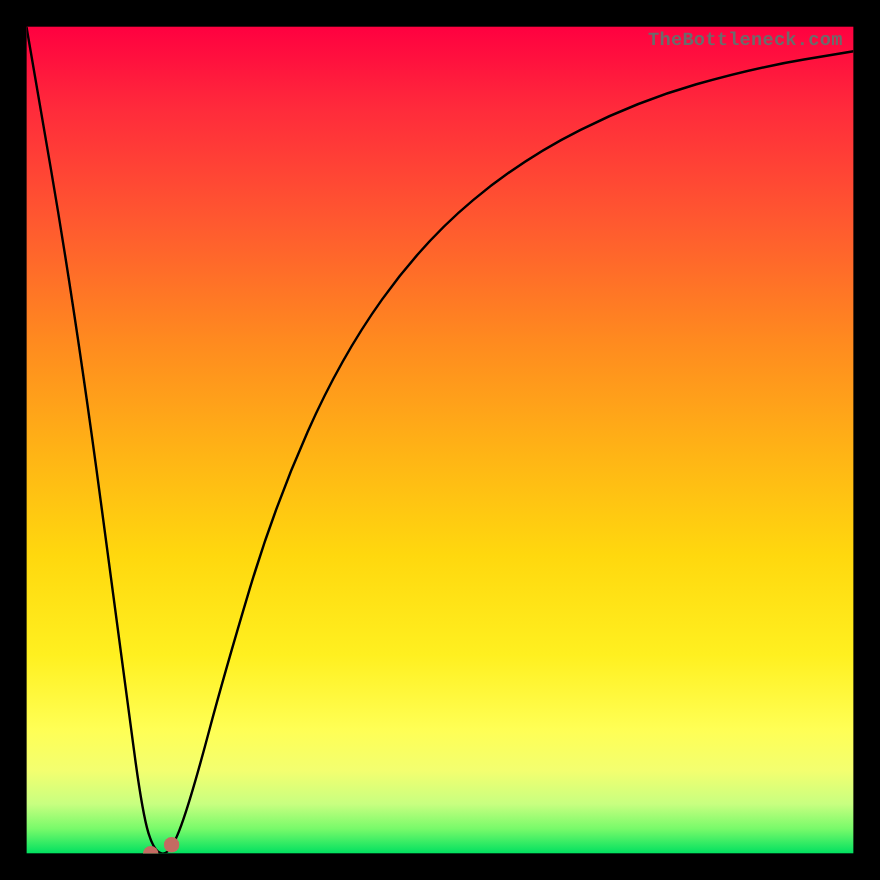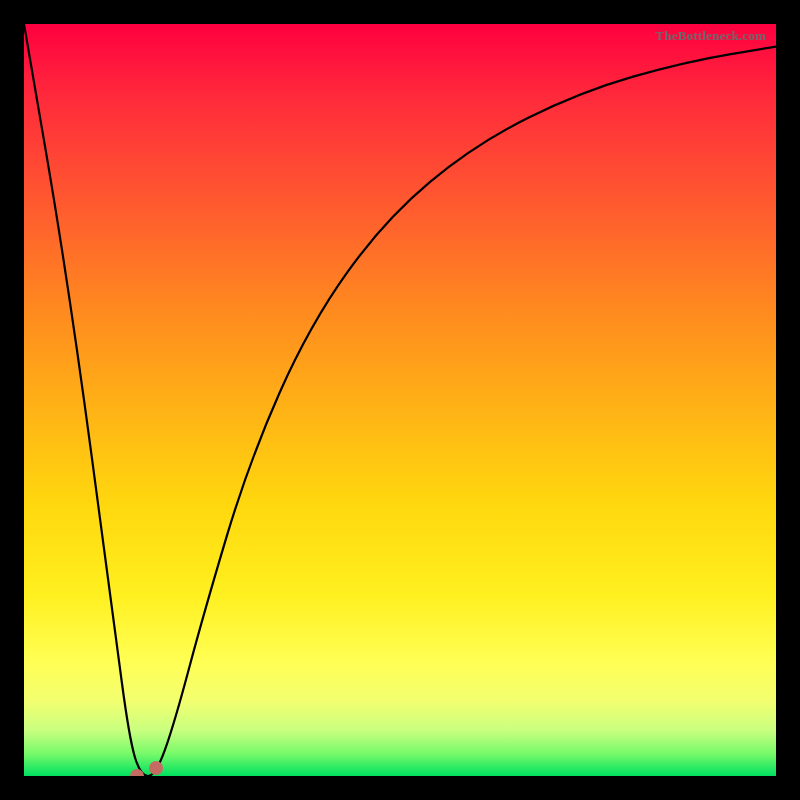--- a/index.html
+++ b/index.html
@@ -35,22 +35,22 @@
       #f3ff70 90%,
       #c8ff80 94%,
       #78fa6a 97%,
       #00e060 100%
     );
   }
   .watermark {
     position: absolute;
     top: 4px;
     right: 10px;
-    font-family: Liberation Serif, serif;
-    font-size: 13px;
+    font-family: Liberation Mono, monospace;
+    font-size: 17px;
     font-weight: 600;
     color: #6b6b6b;
     letter-spacing: 0.2px;
   }
   svg.curve {
     position: absolute;
     inset: 0;
     width: 100%;
     height: 100%;
   }

